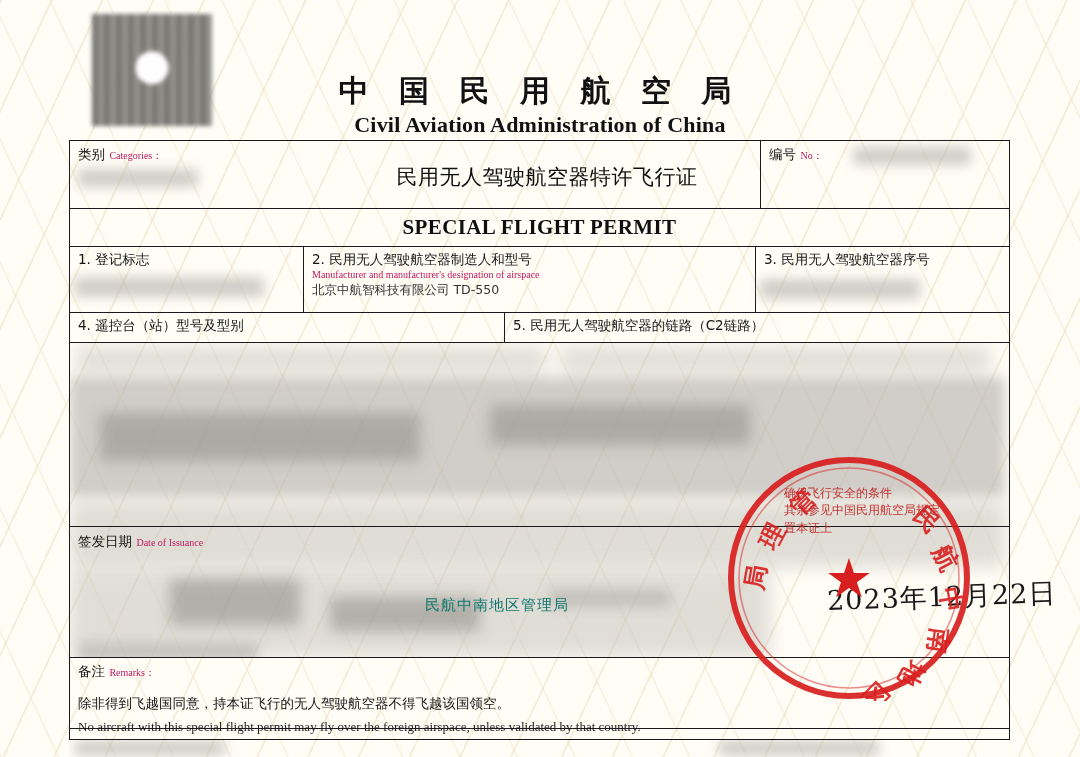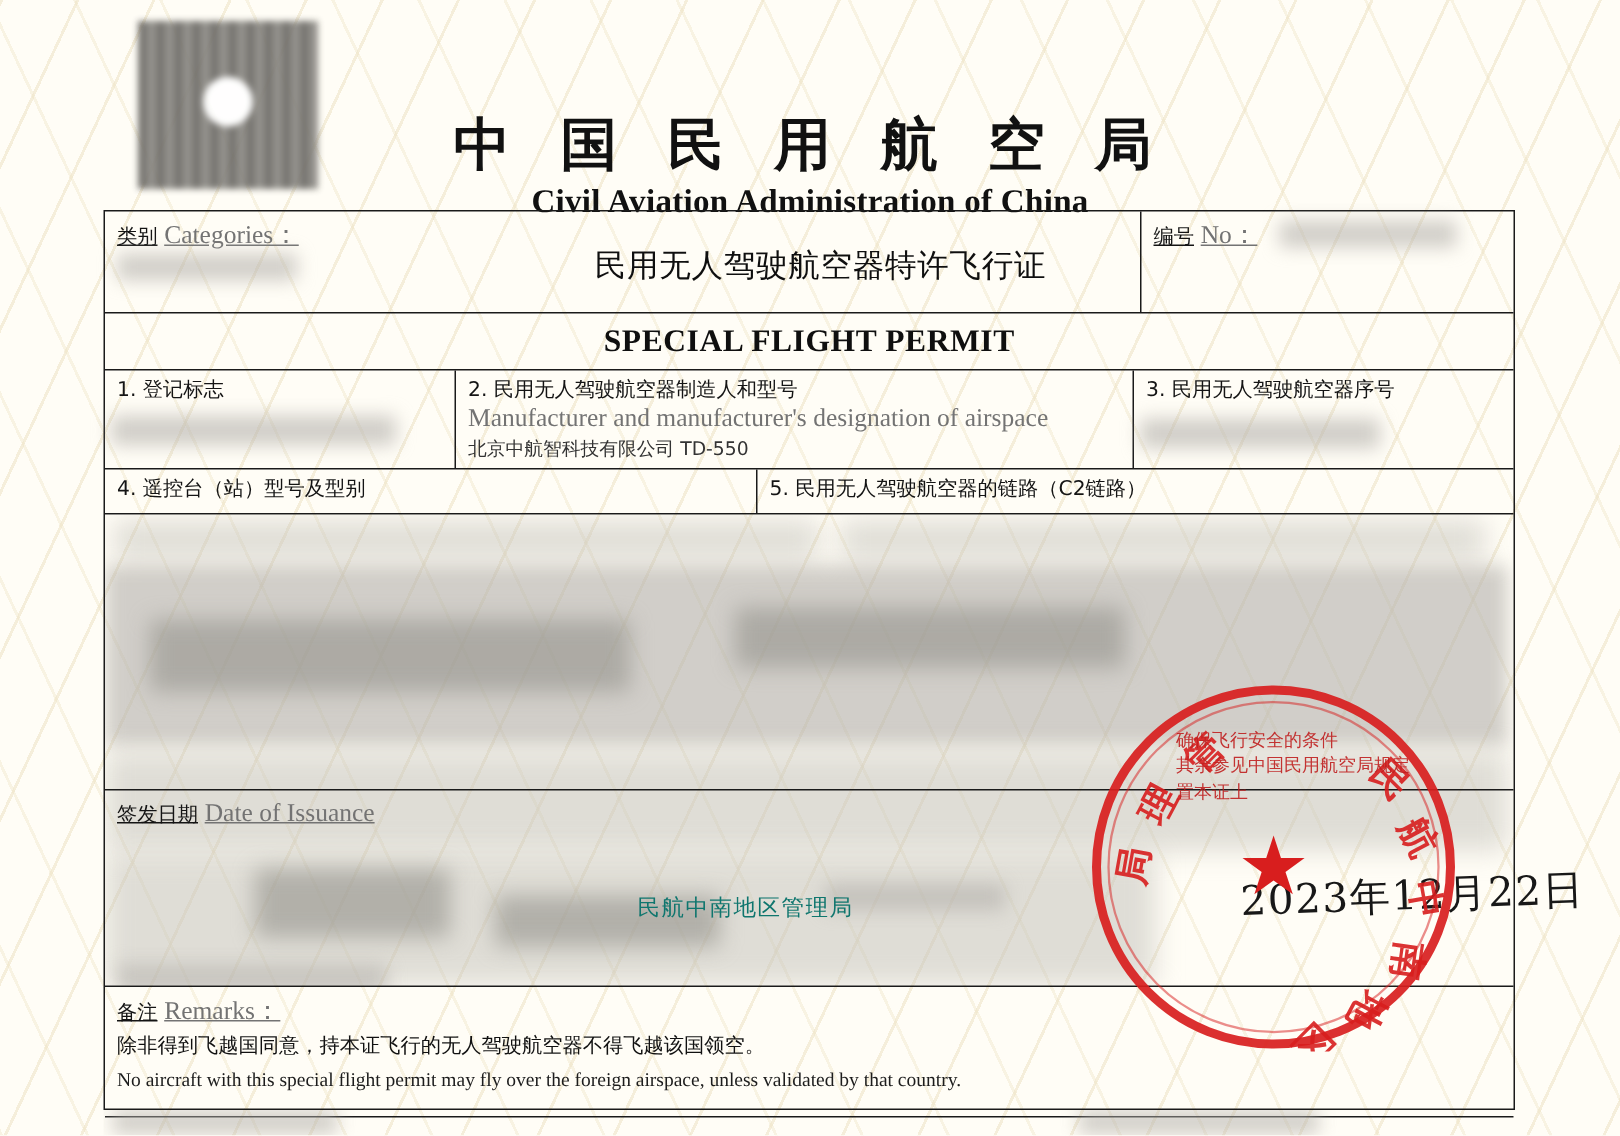--- a/index.html
+++ b/index.html
@@ -60,21 +60,21 @@
   
   .hdr {
     position: absolute;
     left: 0; right: 0;
     top: 74px;
     text-align: center;
     color: #111;
   }
   .hdr .cn {
     font-family: "DejaVu Serif", serif;
-    font-size: 38px;
+    font-size: 30px;
     letter-spacing: 10px;
     font-weight: 700;
     line-height: 1.15;
   }
   .hdr .en {
     font-family: "Liberation Serif", serif;
     font-size: 22px;
     font-weight: 700;
     margin-top: 3px;
     letter-spacing: 0.2px;
@@ -104,25 +104,25 @@
   }
   .cell.bl { border-left: 1.4px solid #1a1a1a; }
   .lbl-cn {
     font-family: "DejaVu Sans", sans-serif;
     font-size: 13.5px;
     color: #141414;
     white-space: nowrap;
   }
   .lbl-en {
     font-family: "Liberation Serif", serif;
-    font-size: 17px;
-    color: #737373;
+    font-size: 10px;
+    color: #be185d;
     white-space: nowrap;
   }
-  .lbl-inline { display: inline; text-decoration: underline; }
+  .lbl-inline { display: inline; }
 
   
   #row1 { top: 0; height: 68px; }
   #r1c1 { left: 0; width: 264px; }
   #r1c2 { left: 264px; width: 426px; }
   #r1c3 { left: 690px; right: 0; }
 
   .title-cn {
     font-family: "DejaVu Serif", serif;
     font-size: 21px;
@@ -211,31 +211,31 @@
     letter-spacing: 1px;
     transform: rotate(-2deg);
     white-space: nowrap;
   }
 
   
   #rowremarks {
     position: absolute;
     left: 0; right: 0;
     top: 516px;
-    height: 88px;
+    height: 72px;
     border-top: 1.4px solid #1a1a1a;
     border-bottom: 1.4px solid #1a1a1a;
     box-sizing: border-box;
     padding: 4px 8px;
   }
   .remark-cn {
     font-family: "DejaVu Sans", sans-serif;
     font-size: 13.5px;
     color: #111;
-    margin-top: 3px;
+    margin-top: 14px;
   }
   .remark-en {
     font-family: "Liberation Serif", serif;
     font-size: 13px;
     color: #1d1d1d;
     margin-top: 6px;
   }
   .bottom-strip {
     position: absolute;
     left: 69px;

